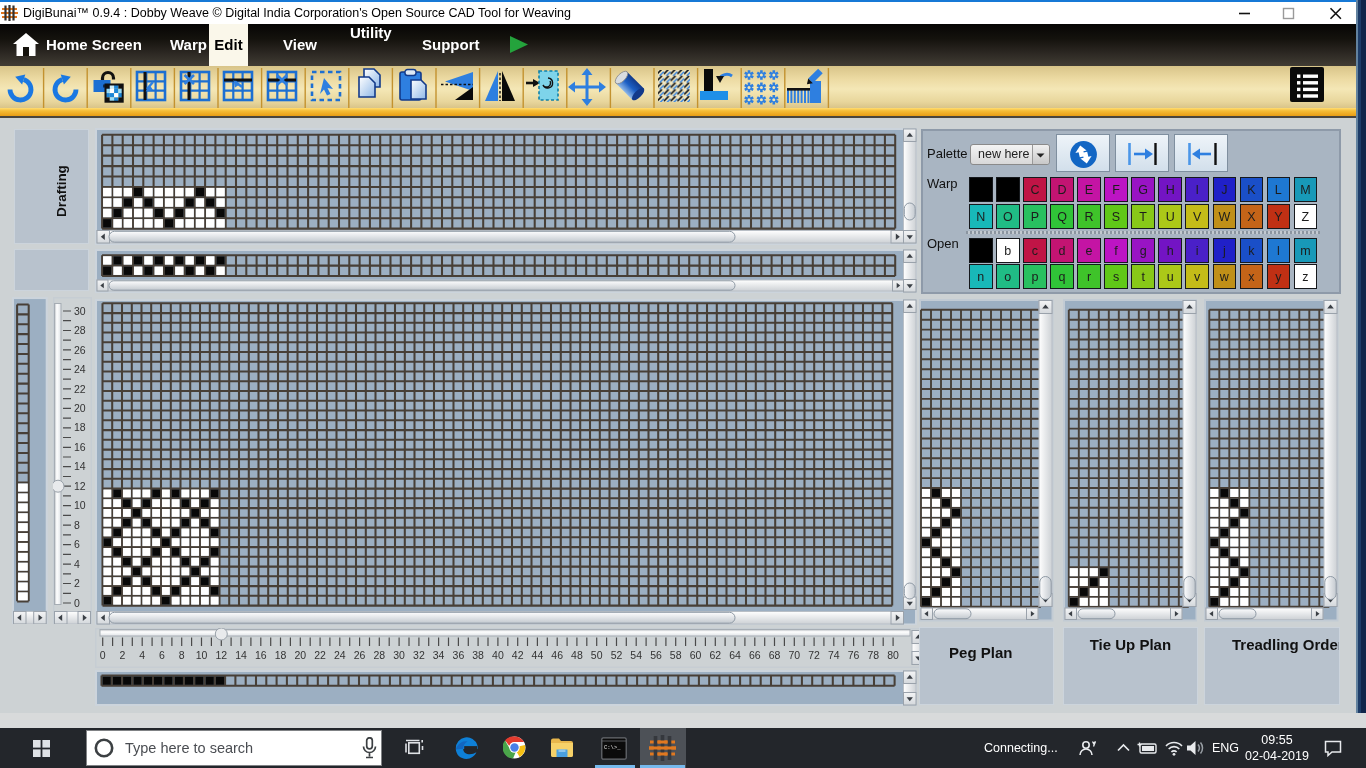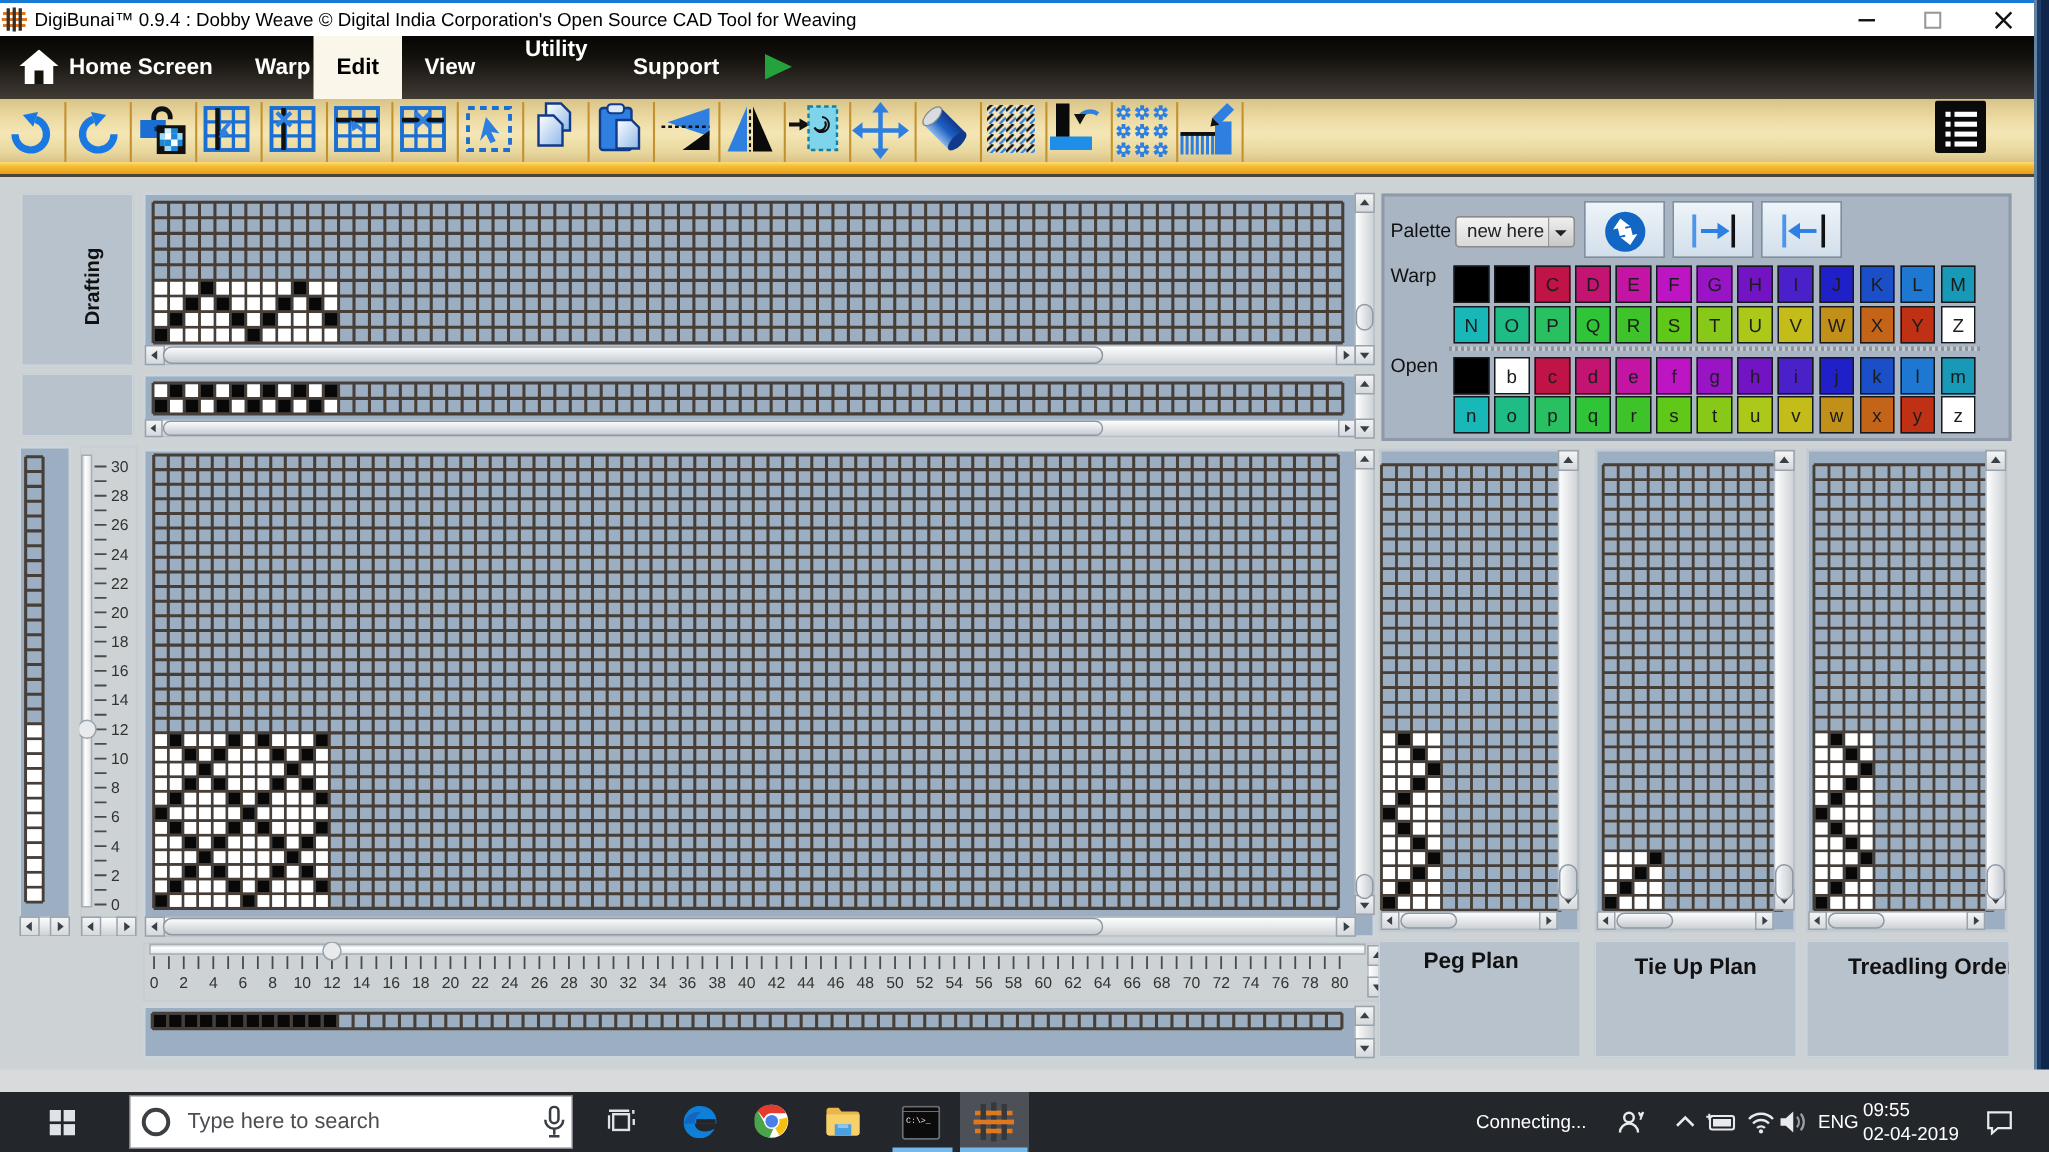--- a/index.html
+++ b/index.html
@@ -23,21 +23,21 @@
 <div class="abs" style="left:0;top:24px;width:1366px;height:41.5px;background:linear-gradient(180deg,#060504 0%,#14120d 35%,#292520 65%,#413c34 100%)"></div>
 <svg class="abs" style="left:13px;top:33px" width="26" height="23" viewBox="0 0 26 23">
 <path d="M13 0L0 11h3.5v12h19V11H26Z" fill="#fff"></path>
     <rect x="10" y="14" width="6" height="9" fill="#16130d"></rect>
   </svg>
 <div class="abs" style="left:46px;top:24px;height:41.5px;line-height:41.5px;color:#fff;font-size:15px;font-weight:bold">Home Screen</div>
 <div class="abs" style="left:170px;top:24px;height:41.5px;line-height:41.5px;color:#fff;font-size:15px;font-weight:bold">Warp</div>
 <div class="abs" style="left:283px;top:24px;height:41.5px;line-height:41.5px;color:#fff;font-size:15px;font-weight:bold">View</div>
 <div class="abs" style="left:350px;top:12px;height:41.5px;line-height:41.5px;color:#fff;font-size:15px;font-weight:bold">Utility</div>
 <div class="abs" style="left:422px;top:24px;height:41.5px;line-height:41.5px;color:#fff;font-size:15px;font-weight:bold">Support</div>
-<div class="abs" style="left:209px;top:24px;width:59px;height:41.5px;background:#faf7ea;color:#000;font-size:15px;font-weight:bold;text-align:center;line-height:41px">Edit</div>
+<div class="abs" style="left:209px;top:24px;width:39px;height:41.5px;background:#faf7ea;color:#000;font-size:15px;font-weight:bold;text-align:center;line-height:41px">Edit</div>
 <svg class="abs" style="left:509px;top:36px" width="20" height="17" viewBox="0 0 20 17">
     <path d="M1 0L19 8.5L1 17Z" fill="#24a33c"></path>
   </svg>
 <div class="abs" style="left:0;top:65.5px;width:1366px;height:42px;background:linear-gradient(180deg,#d8c489 0%,#ecdaa2 30%,#f4e7b6 55%,#e8d69c 85%,#d9c489 100%)"></div>
 <svg class="abs" style="left:0;top:65.5px" width="880" height="42" viewBox="0 0 880 42">
     <path d="M43.6 2v40" stroke="#c3922f" stroke-width="1.4"></path>
     <path d="M87.2 2v40" stroke="#c3922f" stroke-width="1.4"></path>
     <path d="M130.8 2v40" stroke="#c3922f" stroke-width="1.4"></path>
     <path d="M174.4 2v40" stroke="#c3922f" stroke-width="1.4"></path>
     <path d="M218.0 2v40" stroke="#c3922f" stroke-width="1.4"></path>
@@ -1115,21 +1115,21 @@
     <path d="M123.2 299.4 L126.5 303.6 L129.8 299.4 Z" fill="#3a3f45"></path>
     <rect x="120.8" y="277.5" width="11.4" height="23.0" rx="5.7" fill="url(#sbhh)" stroke="#8e99a4" stroke-width="1"></rect>
     <rect x="2" y="309.0" width="117.0" height="11.5" fill="url(#sbtv)" stroke="#b9bfc6" stroke-width="1"></rect>
     <rect x="2" y="309.0" width="11.5" height="11.5" fill="url(#sbbv)" stroke="#9aa2ab" stroke-width="1"></rect>
     <path d="M9.1 311.9 L5.4 314.8 L9.1 317.6 Z" fill="#3a3f45"></path>
     <rect x="107.5" y="309.0" width="11.5" height="11.5" fill="url(#sbbv)" stroke="#9aa2ab" stroke-width="1"></rect>
     <path d="M111.9 311.9 L115.5 314.8 L111.9 317.6 Z" fill="#3a3f45"></path>
     <rect x="15" y="309.8" width="37" height="9.9" rx="5.0" fill="url(#sbhv)" stroke="#8e99a4" stroke-width="1"></rect>
   </svg>
 <div class="abs" style="left:919px;top:627.3px;width:134.5px;height:78px;background:#b8c2cd;border:1.5px solid #ccd4dc;overflow:hidden">
-    <div style="margin-top:4px;text-align:center;font-size:15px;font-weight:bold;color:#111;white-space:nowrap;padding-right:11px">Peg Plan</div>
+    <div style="margin-top:16px;text-align:center;font-size:15px;font-weight:bold;color:#111;white-space:nowrap;padding-right:11px">Peg Plan</div>
   </div>
 <div class="abs" style="left:1062.7px;top:627.3px;width:135.5px;height:78px;background:#b8c2cd;border:1.5px solid #ccd4dc;overflow:hidden">
     <div style="margin-top:8px;text-align:center;font-size:15px;font-weight:bold;color:#111;white-space:nowrap;">Tie Up Plan</div>
   </div>
 <div class="abs" style="left:1204px;top:627.3px;width:135.5px;height:78px;background:#b8c2cd;border:1.5px solid #ccd4dc;overflow:hidden">
     <div style="margin-top:8px;text-align:center;font-size:15px;font-weight:bold;color:#111;white-space:nowrap;text-align:left;padding-left:27px">Treadling Order</div>
   </div>
 <div class="abs" style="left:0;top:728px;width:1366px;height:40px;background:#23262b"></div>
 <svg class="abs" style="left:33px;top:740px" width="17" height="17" viewBox="0 0 17 17">
 <rect x="0" y="0" width="7.6" height="7.6" fill="#dfe2e6"></rect>
@@ -1205,15 +1205,15 @@
   </svg>
 <svg class="abs" style="left:1164px;top:740px" width="20" height="16" viewBox="0 0 20 16">
 <path d="M2 6a11 11 0 0 1 16 0M4.7 9a7.2 7.2 0 0 1 10.6 0M7.4 12a3.6 3.6 0 0 1 5.2 0" fill="none" stroke="#e8eaed" stroke-width="1.6"></path>
 <circle cx="10" cy="14.3" r="1.4" fill="#e8eaed"></circle>
   </svg>
 <svg class="abs" style="left:1186px;top:740px" width="19" height="16" viewBox="0 0 19 16">
 <path d="M1 5.5h3.5L9.5 1v14L4.5 10.5H1z" fill="#e8eaed"></path>
 <path d="M12 4.5a5.5 5.5 0 0 1 0 7M14.5 2.5a8.5 8.5 0 0 1 0 11" fill="none" stroke="#9aa0a6" stroke-width="1.5"></path>
   </svg>
 <div class="abs" style="left:1212px;top:728px;height:56px;line-height:40px;font-size:12.5px;color:#fff">ENG</div>
-<div class="abs" style="left:1242px;top:733px;width:70px;font-size:12.5px;color:#fff;line-height:15.5px">09:55<br>02-04-2019</div>
+<div class="abs" style="left:1242px;top:733px;width:70px;text-align:center;font-size:12.5px;color:#fff;line-height:15.5px">09:55<br>02-04-2019</div>
 <svg class="abs" style="left:1324px;top:740px" width="18" height="17" viewBox="0 0 18 17">
 <path d="M1.5 1.5h15v10.5h-8.5L4 15.5v-3.5H1.5z" fill="none" stroke="#e8eaed" stroke-width="1.5"></path>
   </svg>
 </body></html>

